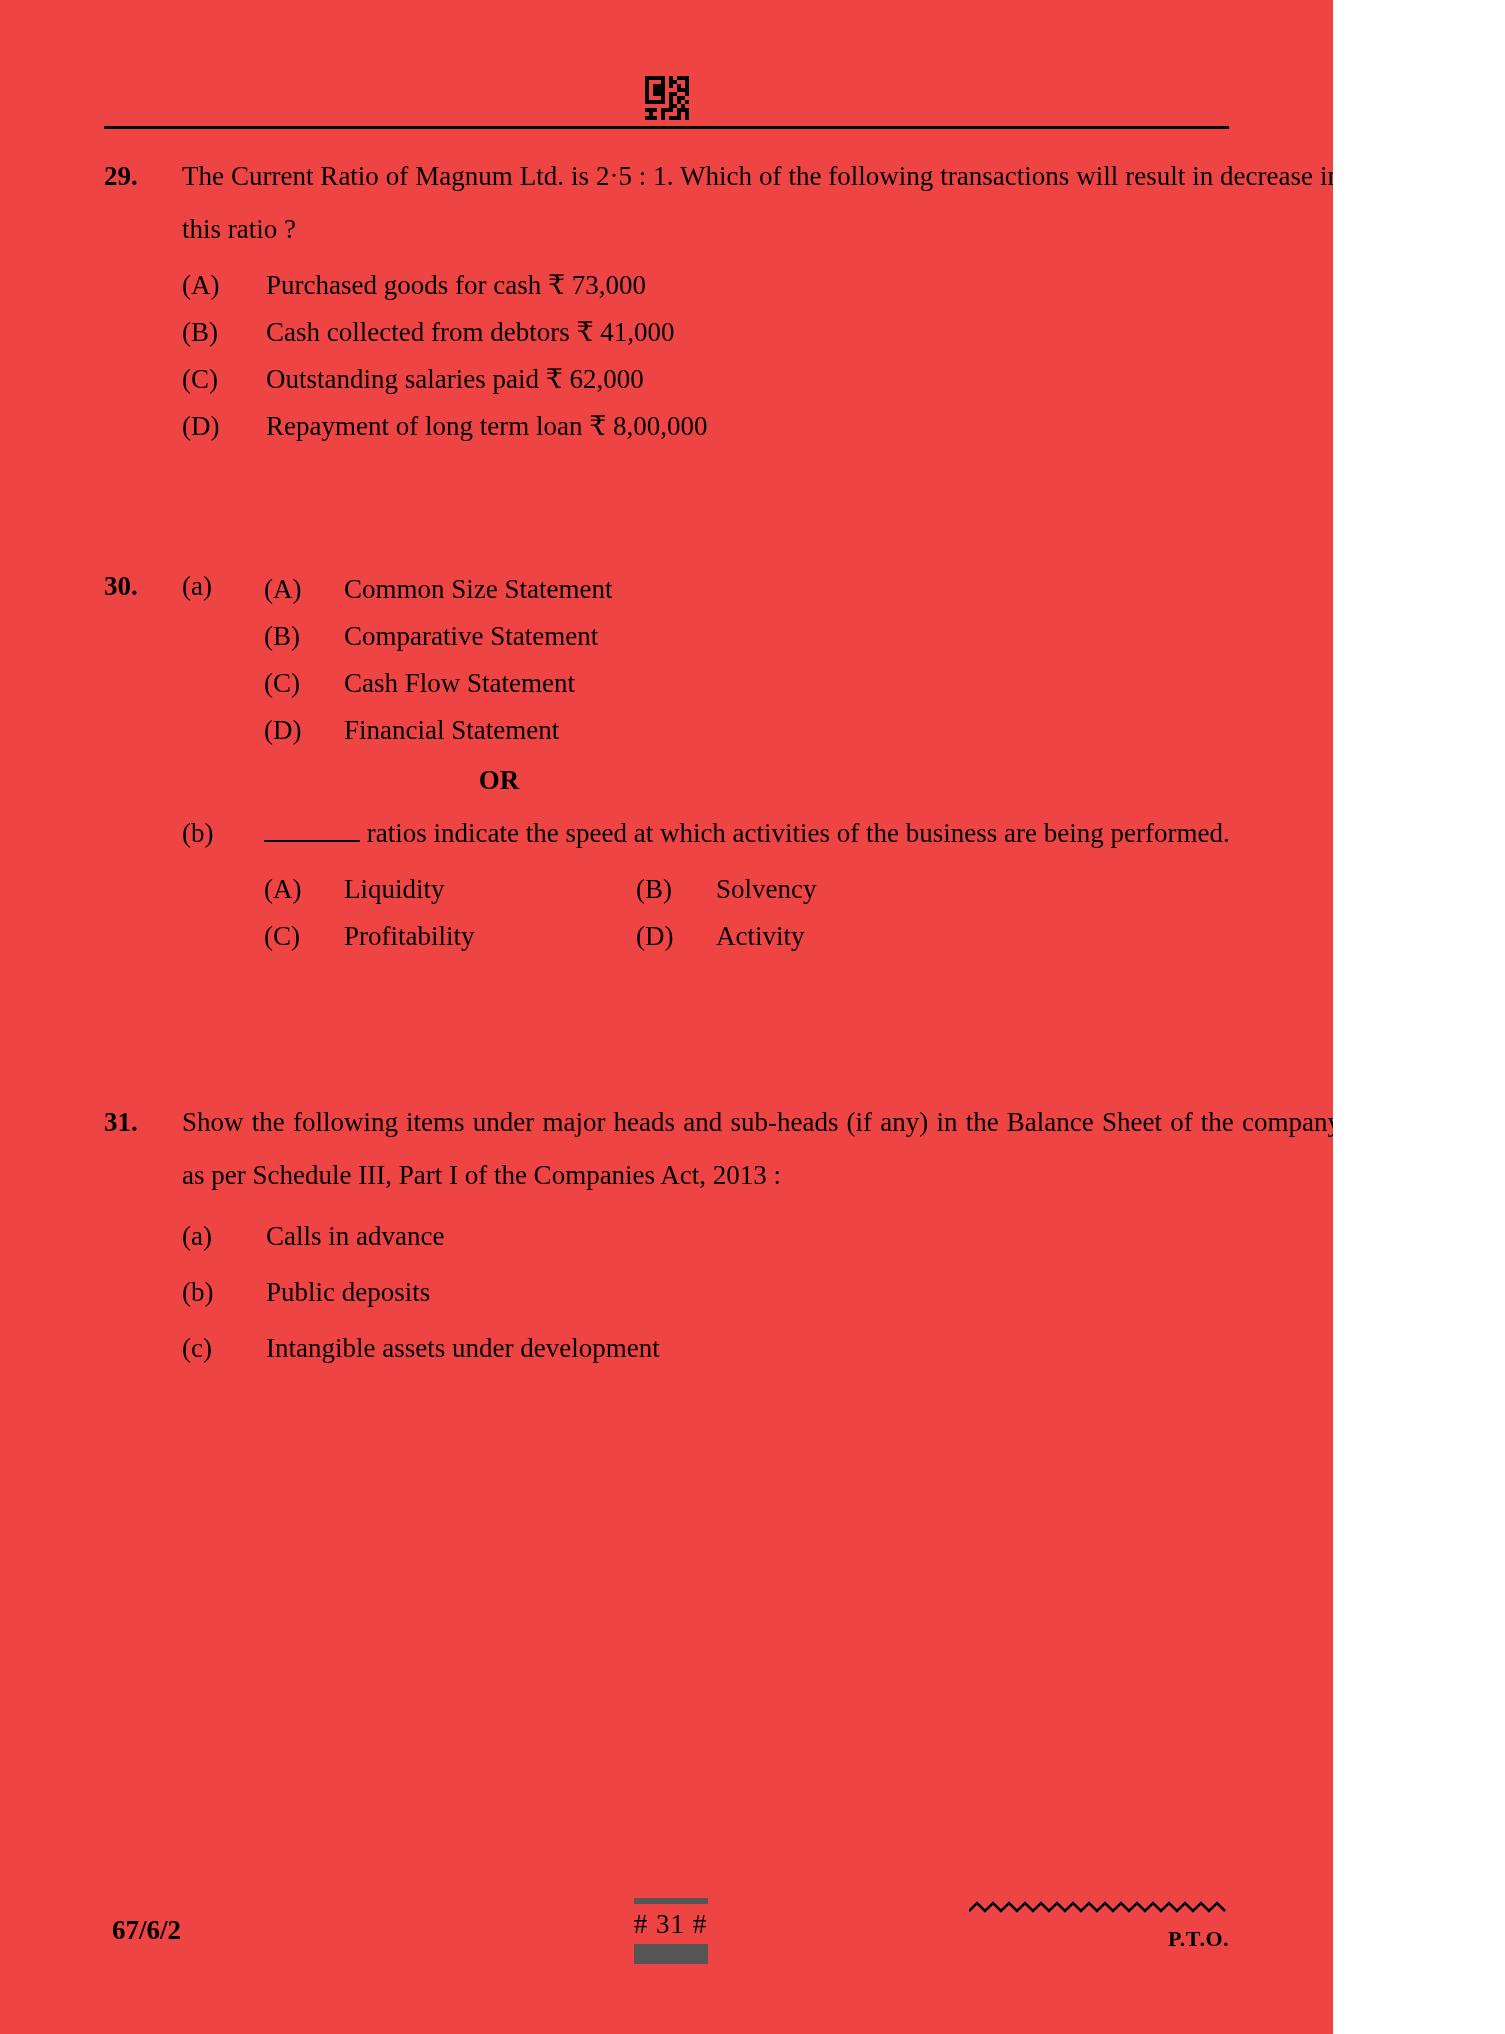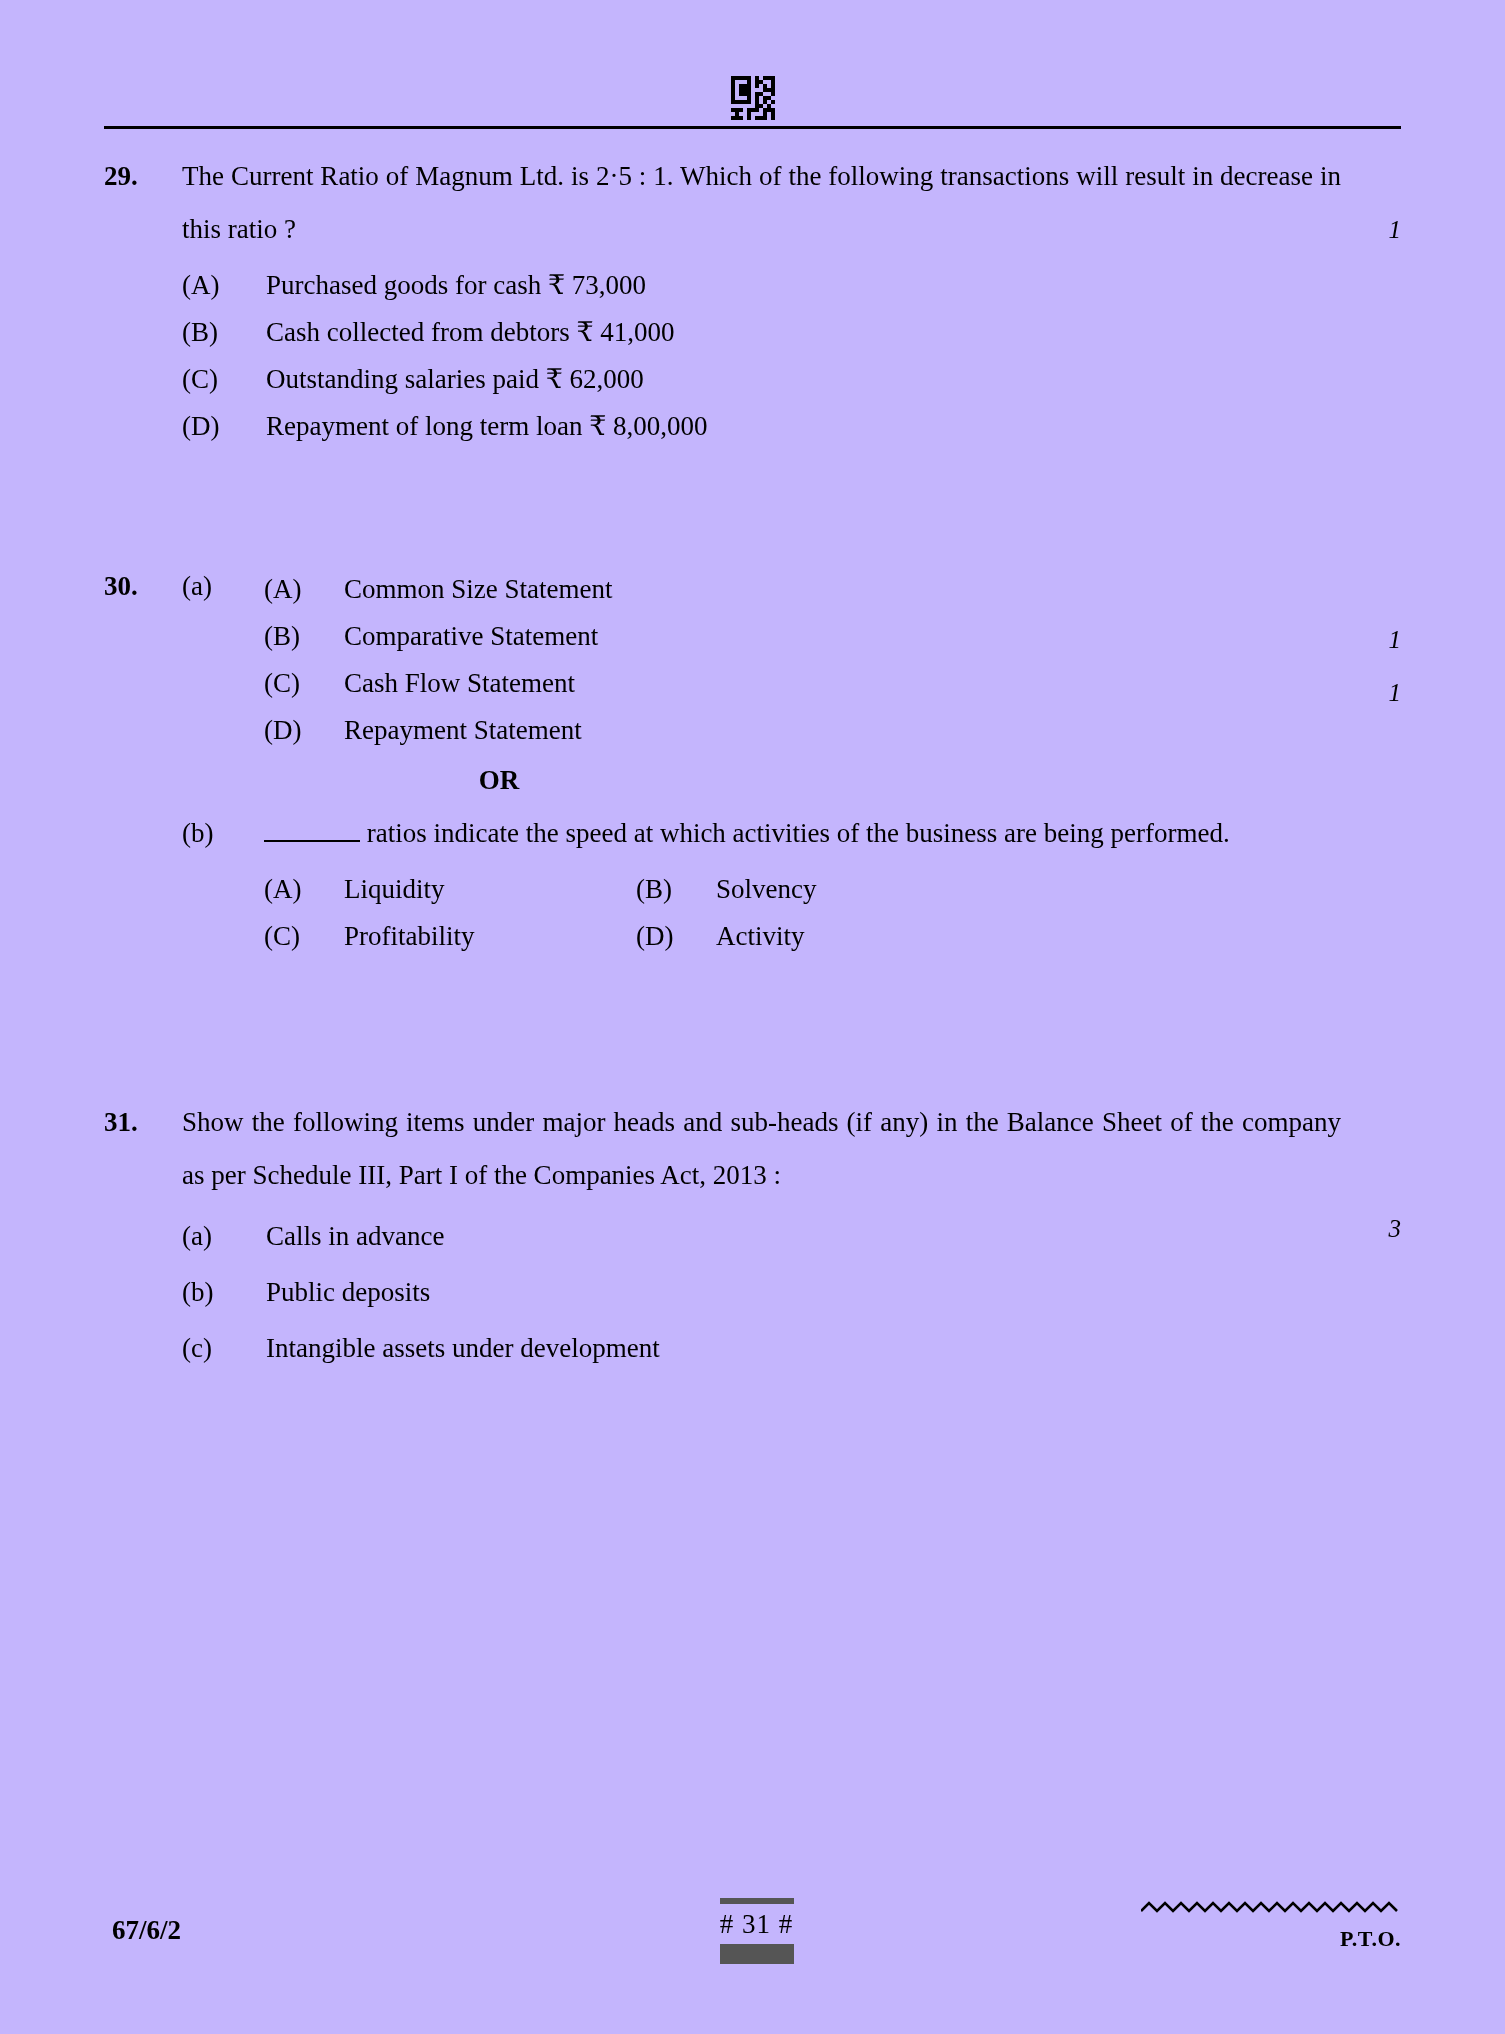--- a/index.html
+++ b/index.html
@@ -2,23 +2,23 @@
 <html><head>
 <meta charset="utf-8">
 <style>
   html, body {
     margin: 0;
     padding: 0;
     background: #ffffff;
   }
   .page {
     position: relative;
-    width: 1505px;
+    width: 1333px;
     height: 2034px;
-    background: #c4b5fd;
+    background: #ef4444;
     font-family: "Liberation Serif", "DejaVu Serif", serif;
     color: #000000;
     overflow: hidden;
   }
 
   
   .qr-wrap {
     position: absolute;
     top: 76px;
     left: 0;
@@ -394,21 +394,21 @@
               <div class="opt">
                 <span class="lbl">(B)</span>
                 <span class="txt">Comparative Statement</span>
               </div>
               <div class="opt">
                 <span class="lbl">(C)</span>
                 <span class="txt">Cash Flow Statement</span>
               </div>
               <div class="opt">
                 <span class="lbl">(D)</span>
-                <span class="txt">Repayment Statement</span>
+                <span class="txt">Financial Statement</span>
               </div>
             </div>
           </div>
         </div>
 
         <div class="or">OR</div>
 
         <div class="subpart">
           <div class="sublbl">(b)</div>
           <div class="subbody">

